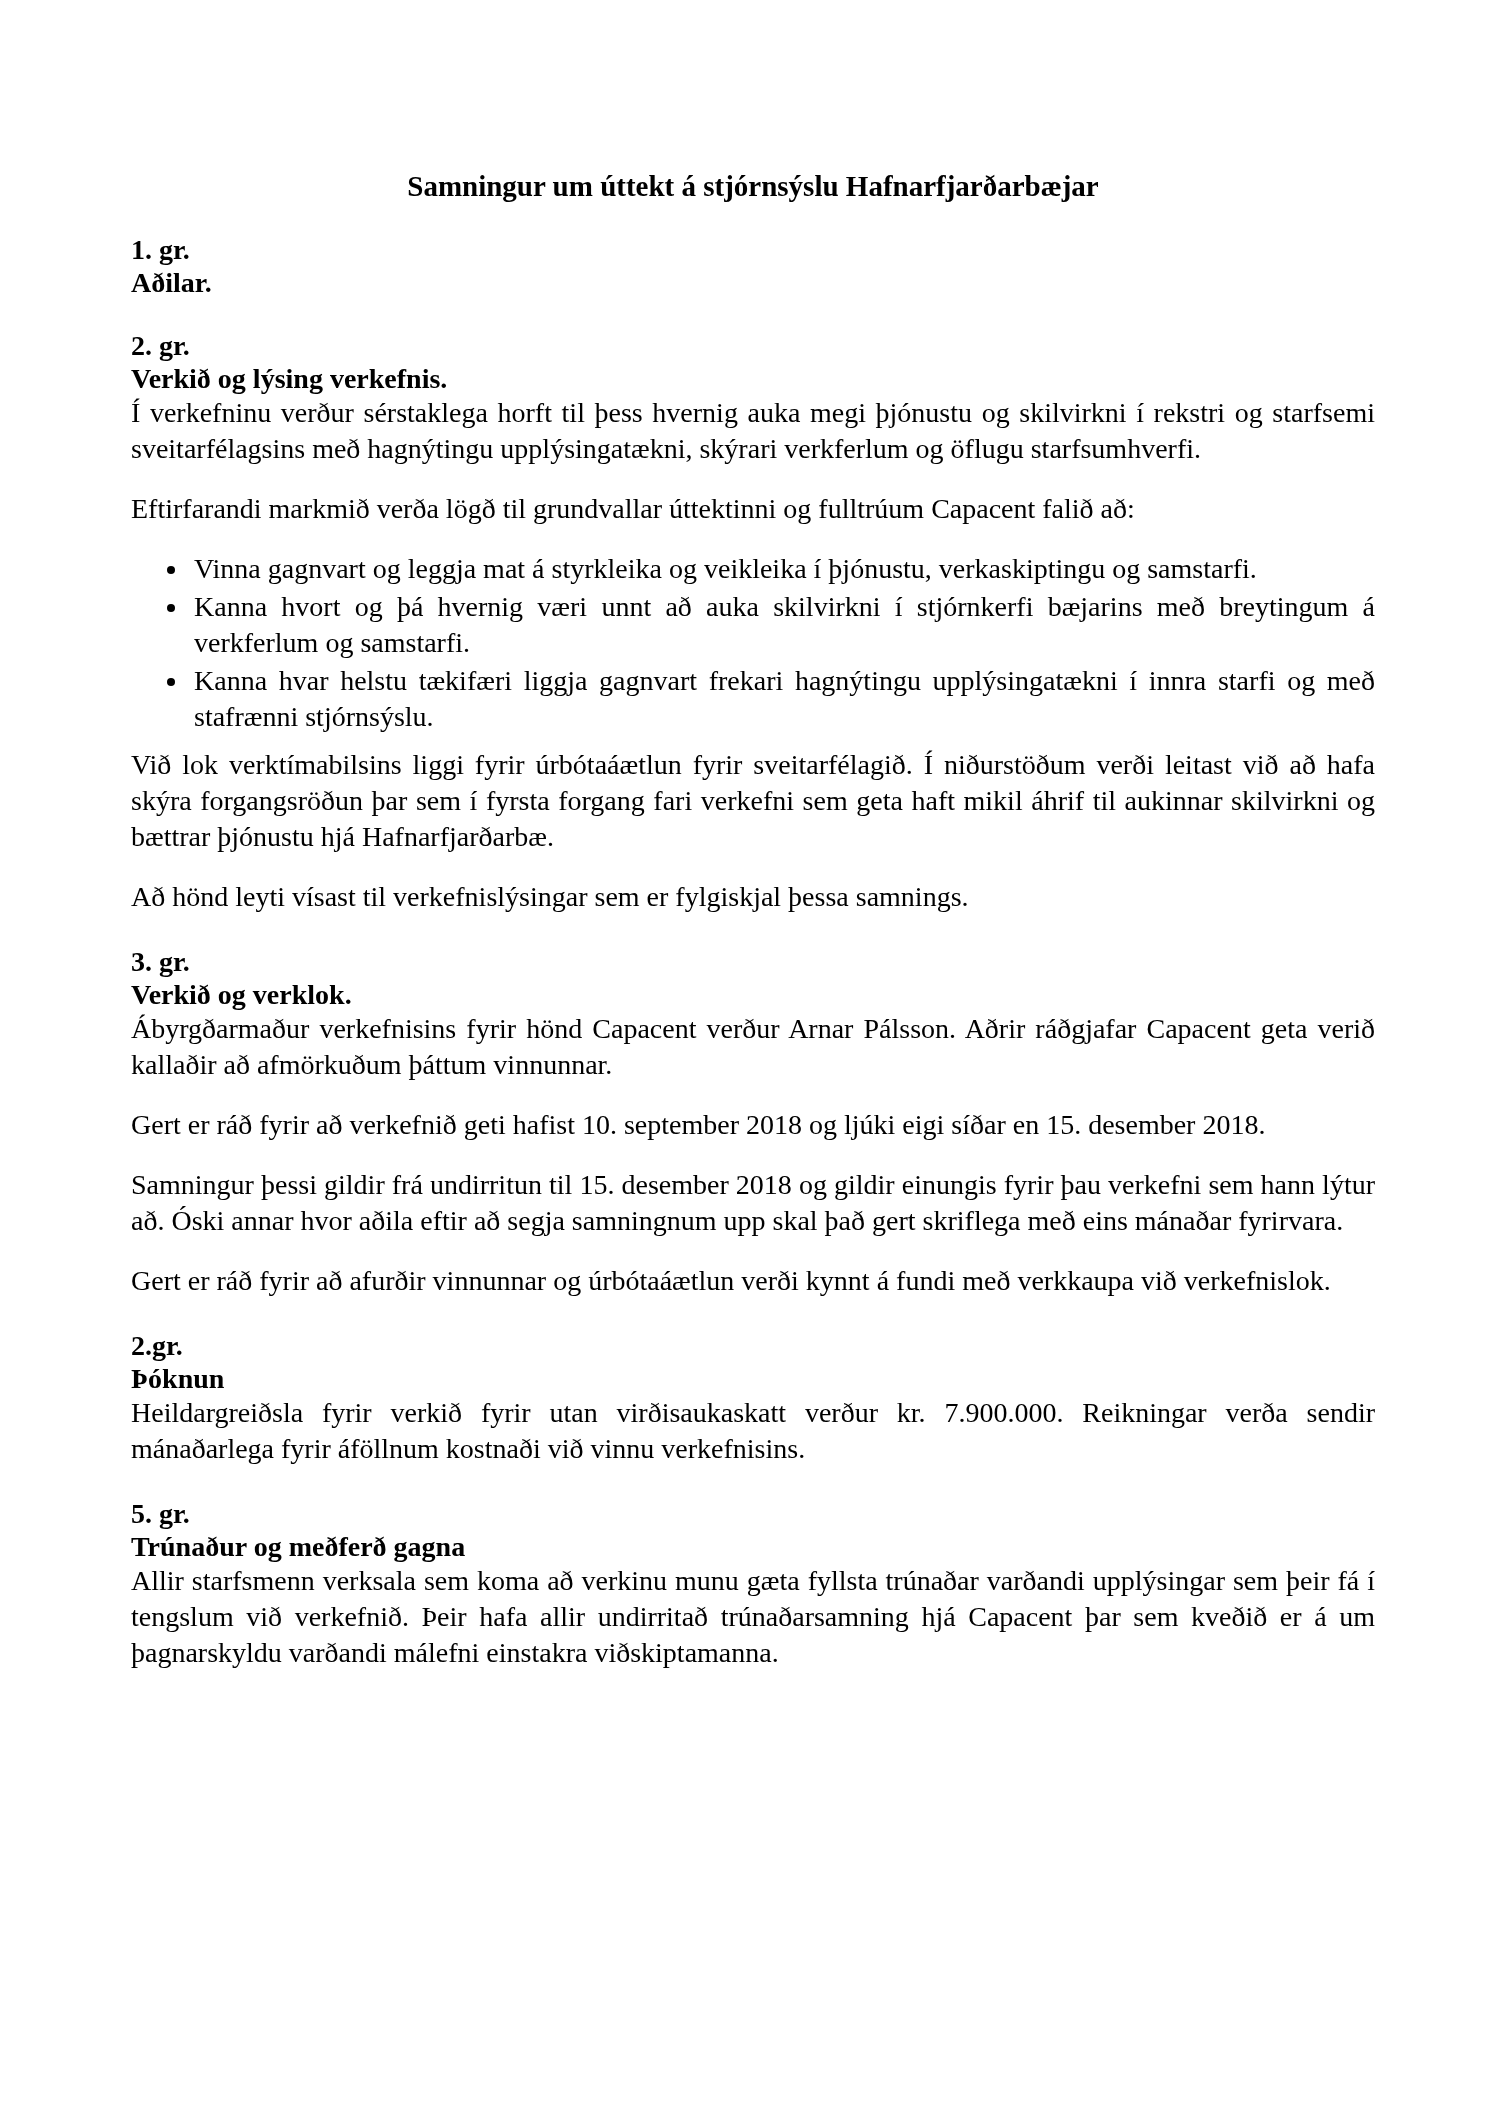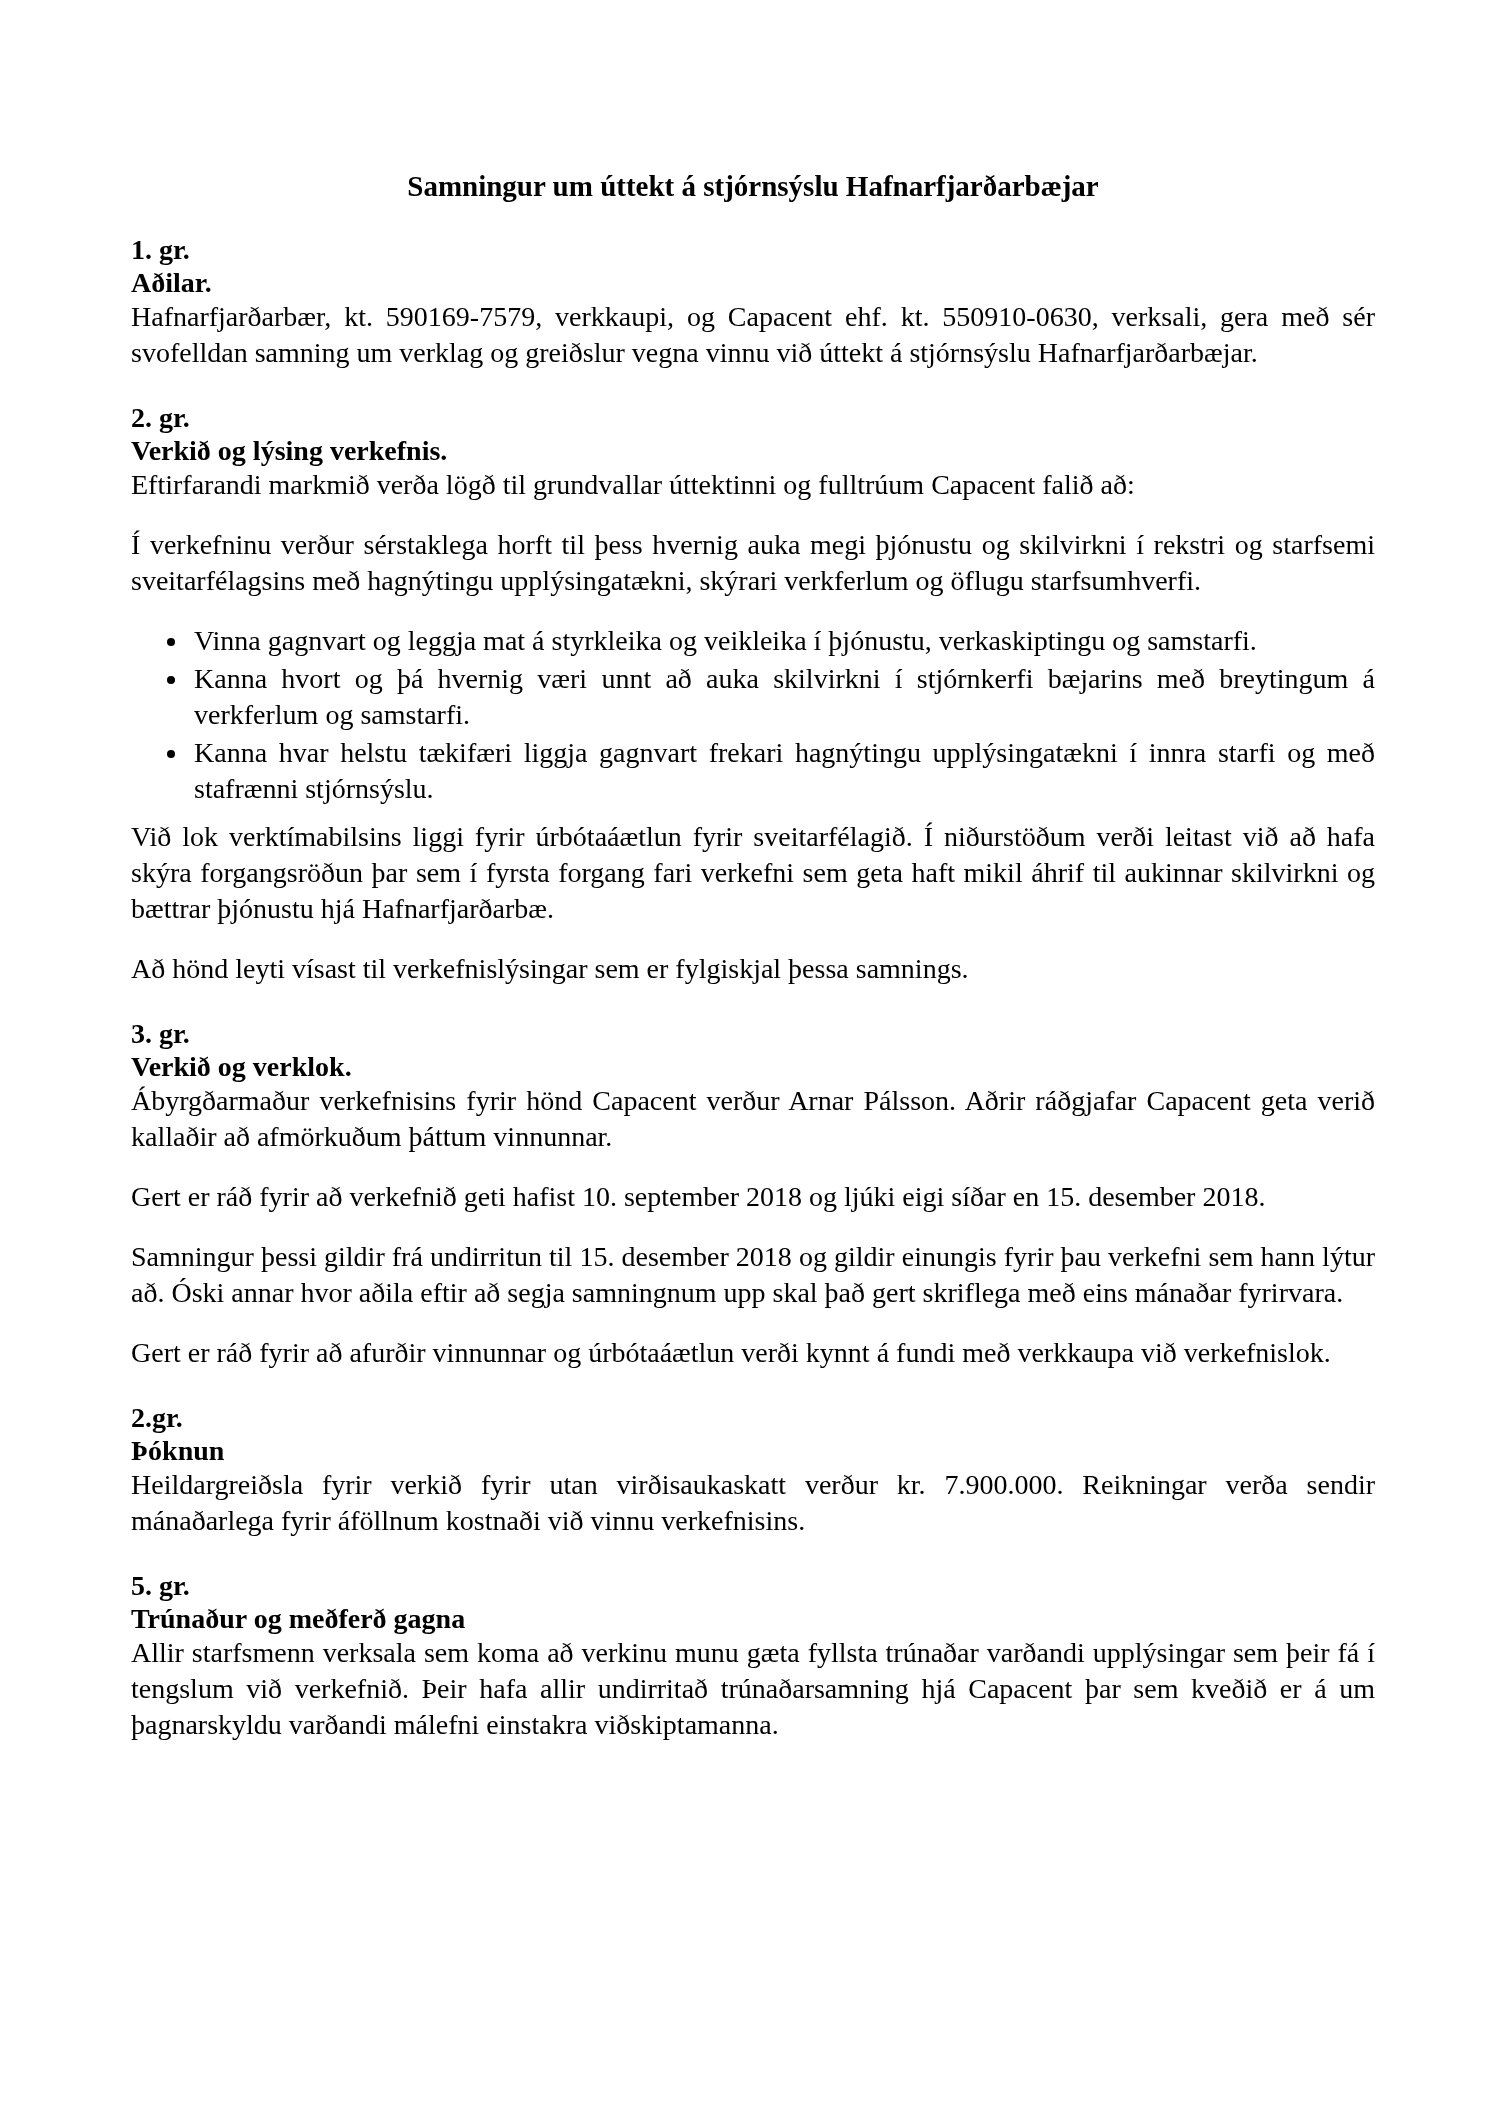--- a/index.html
+++ b/index.html
@@ -53,30 +53,29 @@
 
 <div class="page">
 
   <h1 class="doc-title">Samningur um úttekt á stjórnsýslu Hafnarfjarðarbæjar</h1>
 
   <div class="section">
     <div class="sec-head">
       <div class="sec-num">1. gr.</div>
       <div class="sec-title">Aðilar.</div>
     </div>
-    <p class="para">Hafnarfjarðarbær, kt. 590169-7579, verkkaupi, og Capacent ehf. kt. 550910-0630, verksali, gera með sér svofelldan samning um verklag og greiðslur vegna vinnu við úttekt á stjórnsýslu Hafnarfjarðarbæjar.</p>
   </div>
 
   <div class="section">
     <div class="sec-head">
       <div class="sec-num">2. gr.</div>
       <div class="sec-title">Verkið og lýsing verkefnis.</div>
     </div>
+    <p class="para">Í verkefninu verður sérstaklega horft til þess hvernig auka megi þjónustu og skilvirkni í rekstri og starfsemi sveitarfélagsins með hagnýtingu upplýsingatækni, skýrari verkferlum og öflugu starfsumhverfi.</p>
     <p class="para">Eftirfarandi markmið verða lögð til grundvallar úttektinni og fulltrúum Capacent falið að:</p>
-    <p class="para">Í verkefninu verður sérstaklega horft til þess hvernig auka megi þjónustu og skilvirkni í rekstri og starfsemi sveitarfélagsins með hagnýtingu upplýsingatækni, skýrari verkferlum og öflugu starfsumhverfi.</p>
     <ul class="bullets">
       <li>Vinna gagnvart og leggja mat á styrkleika og veikleika í þjónustu, verkaskiptingu og samstarfi.</li>
       <li>Kanna hvort og þá hvernig væri unnt að auka skilvirkni í stjórnkerfi bæjarins með breytingum á verkferlum og samstarfi.</li>
       <li>Kanna hvar helstu tækifæri liggja gagnvart frekari hagnýtingu upplýsingatækni í innra starfi og með stafrænni stjórnsýslu.</li>
     </ul>
     <p class="para">Við lok verktímabilsins liggi fyrir úrbótaáætlun fyrir sveitarfélagið. Í niðurstöðum verði leitast við að hafa skýra forgangsröðun þar sem í fyrsta forgang fari verkefni sem geta haft mikil áhrif til aukinnar skilvirkni og bættrar þjónustu hjá Hafnarfjarðarbæ.</p>
     <p class="para">Að hönd leyti vísast til verkefnislýsingar sem er fylgiskjal þessa samnings.</p>
   </div>
 
   <div class="section">

